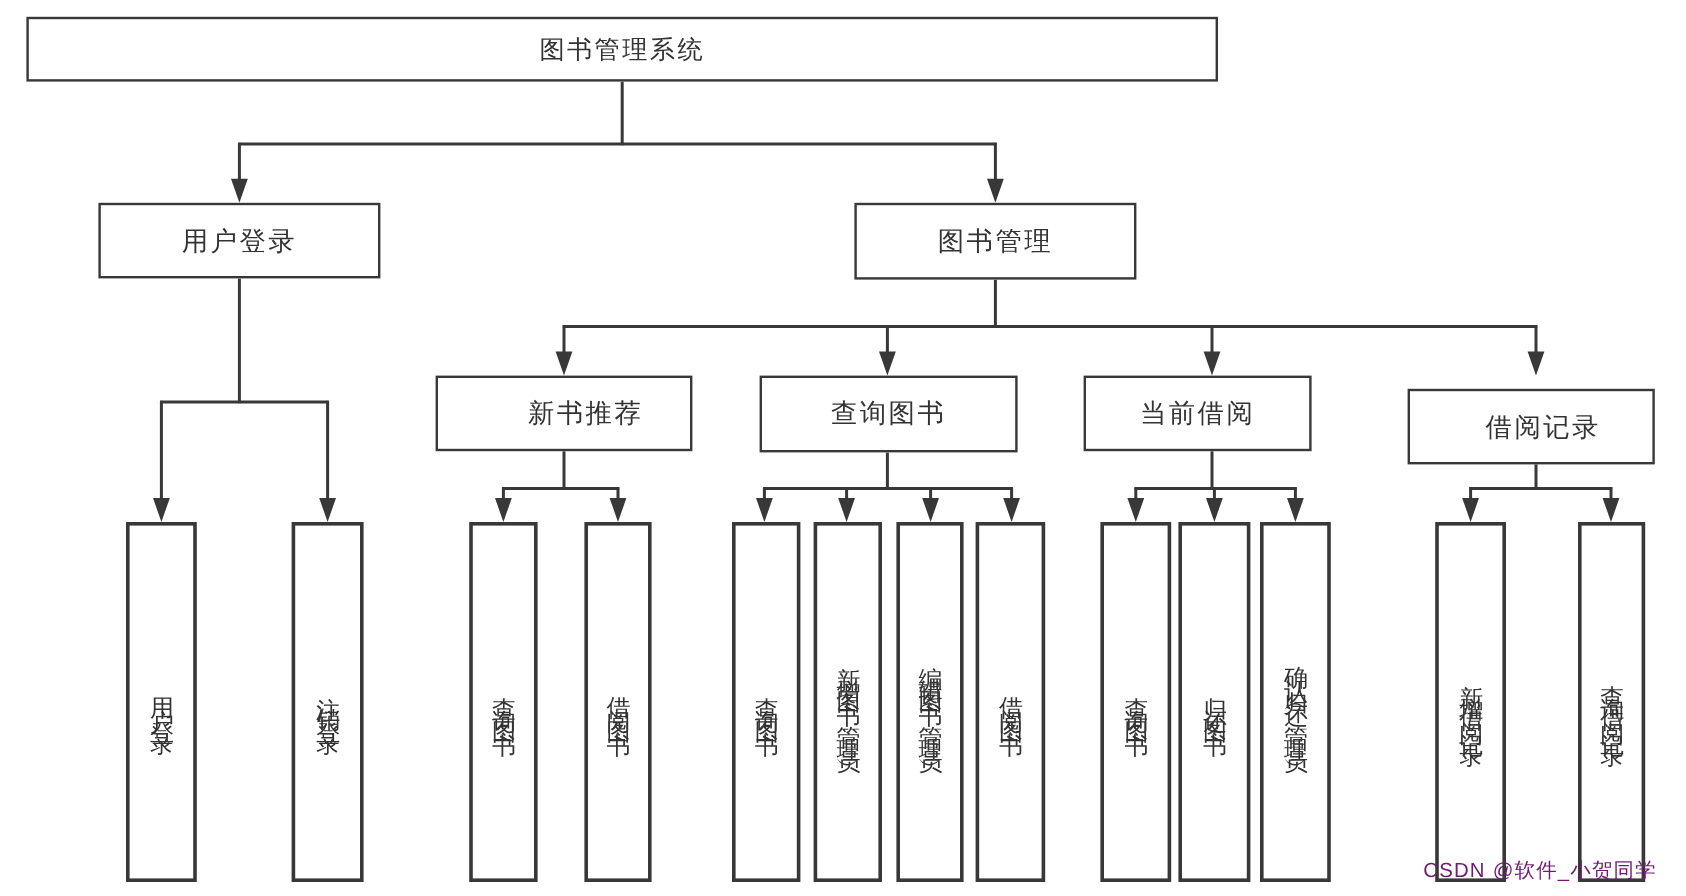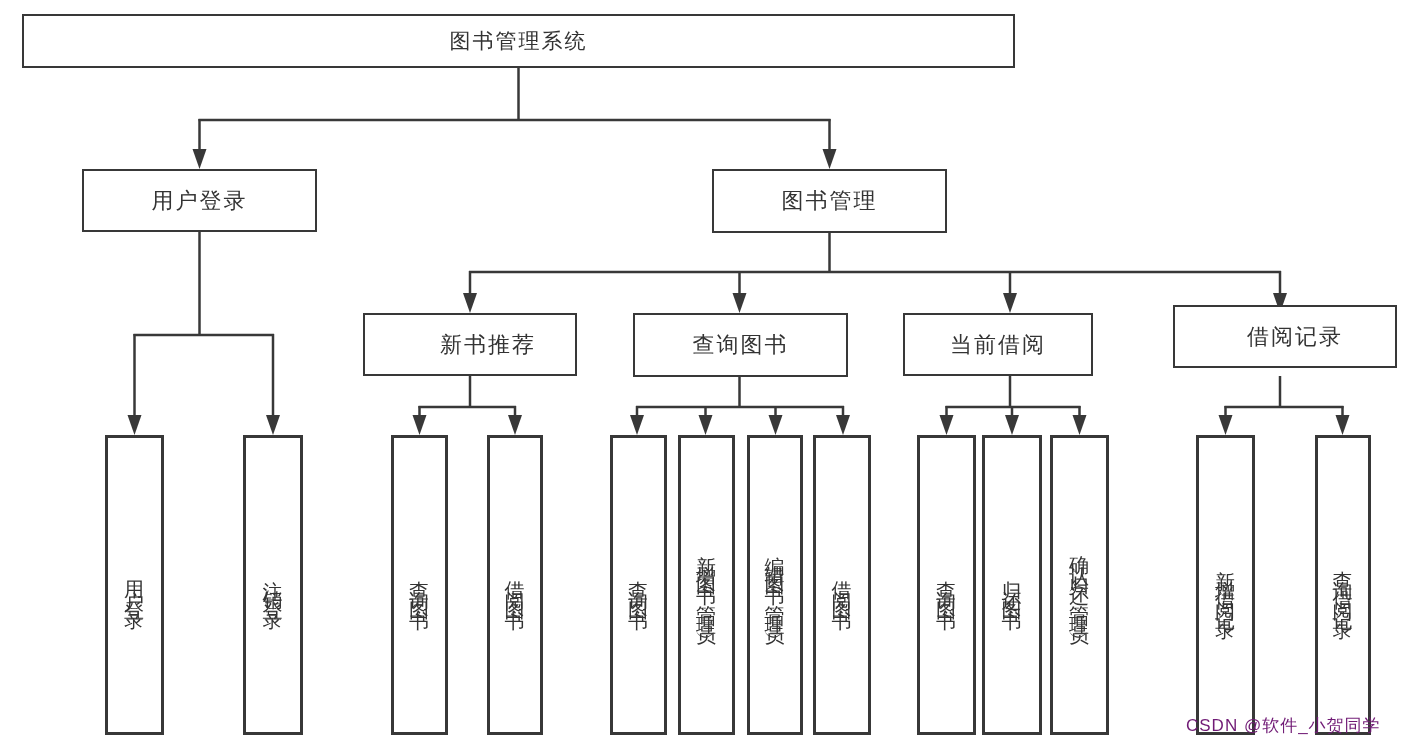--- a/index.html
+++ b/index.html
@@ -110,21 +110,21 @@
 
   <div class="hbox" style="left:363px;top:313px;width:214px;height:63px;padding-left:36px;">
     <span>新书推荐</span>
   </div>
   <div class="hbox" style="left:633px;top:313px;width:215px;height:64px;">
     <span>查询图书</span>
   </div>
   <div class="hbox" style="left:903px;top:313px;width:190px;height:63px;">
     <span>当前借阅</span>
   </div>
-  <div class="hbox" style="left:1173px;top:305px;width:224px;height:63px;padding-left:20px;">
+  <div class="hbox" style="left:1173px;top:324px;width:206px;height:63px;padding-left:20px;">
     <span>借阅记录</span>
   </div>
 
   <div class="vbox" style="left:105px;width:59px;">
     <span>用户登录</span>
   </div>
   <div class="vbox" style="left:243px;width:60px;">
     <span>注销登录</span>
   </div>
 

